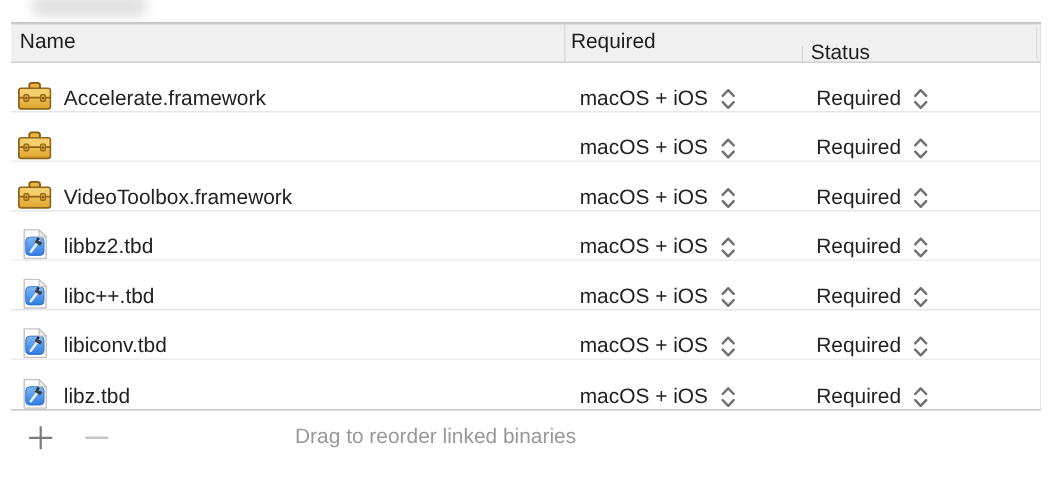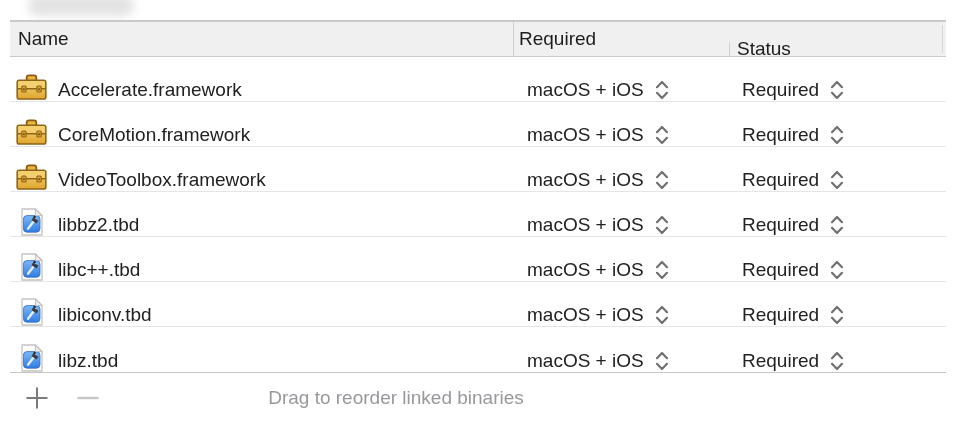--- a/index.html
+++ b/index.html
@@ -180,21 +180,20 @@
     </div>
   </div>
 
   <div class="trow">
     <div class="td col-name">
       <span class="icon-wrap">
           <svg width="32" height="28" viewBox="0 0 32 28">
             <use href="#toolbox"></use>
           </svg>
         </span>
-      <span class="name-text">CoreMotion.framework</span>
     </div>
     <div class="td col-platforms">
       <span>macOS + iOS</span>
       <span class="stepper">
           <svg width="16" height="22" viewBox="0 0 16 22">
             <use href="#updown"></use>
           </svg>
         </span>
     </div>
     <div class="td col-status">

